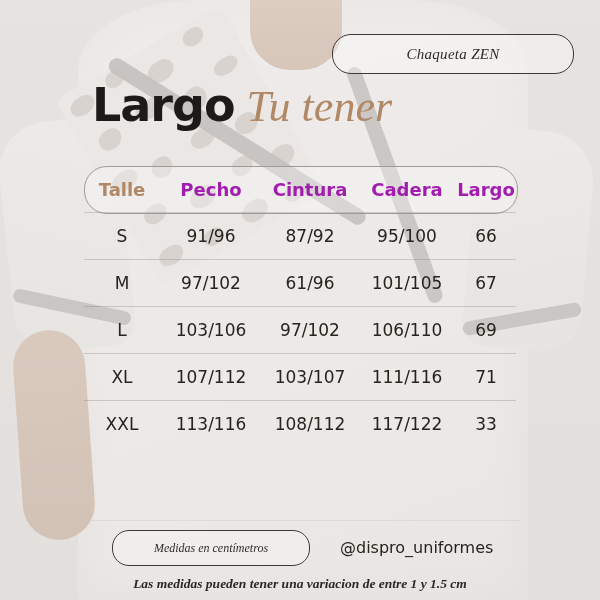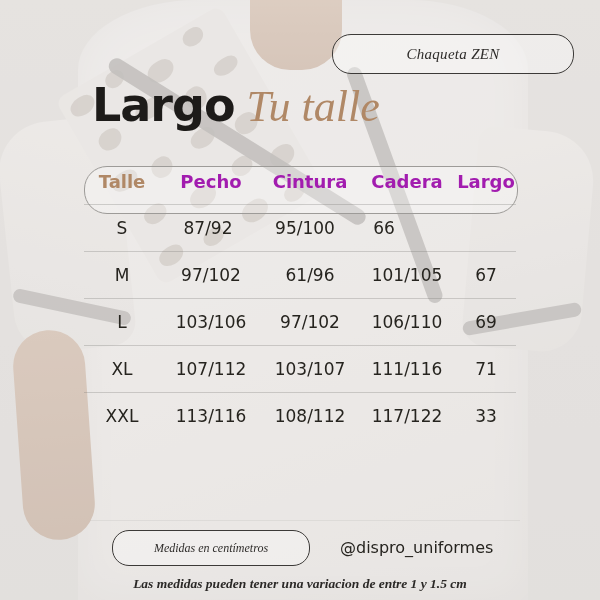--- a/index.html
+++ b/index.html
@@ -227,21 +227,21 @@
     height: 46px;
     border: 1.4px solid #9d9b98;
     border-radius: 23px;
     background: rgba(255,255,255,0.30);
   }
 
   
   .table {
     position: absolute;
     left: 84px;
-    top: 158px;
+    top: 166px;
     width: 432px;
   }
   .row {
     display: flex;
     align-items: center;
     height: 46px;
   }
   .row.head {
     height: 46px;
   }
@@ -353,38 +353,39 @@
   </div>
 
   <div class="content">
 
     <div class="pill-top">
       <span>Chaqueta ZEN</span>
     </div>
 
     <div class="headline">
       <span class="h-bold">Largo</span>
-      <span class="h-script">Tu talle</span>
+      <span class="h-script">Tu tener</span>
     </div>
 
     <div class="pill-head"></div>
 
     <div class="table">
 
       <div class="row head">
         <div class="cell c-talle">Talle</div>
         <div class="cell c-pecho">Pecho</div>
         <div class="cell c-cintura">Cintura</div>
         <div class="cell c-cadera">Cadera</div>
         <div class="cell c-largo">Largo</div>
       </div>
 
 
       <div class="row divider">
         <div class="cell c-talle">S</div>
+        <div class="cell c-pecho">91/96</div>
         <div class="cell c-cintura">87/92</div>
         <div class="cell c-cadera">95/100</div>
         <div class="cell c-largo">66</div>
       </div>
 
       <div class="row divider">
         <div class="cell c-talle">M</div>
         <div class="cell c-pecho">97/102</div>
         <div class="cell c-cintura">61/96</div>
         <div class="cell c-cadera">101/105</div>

